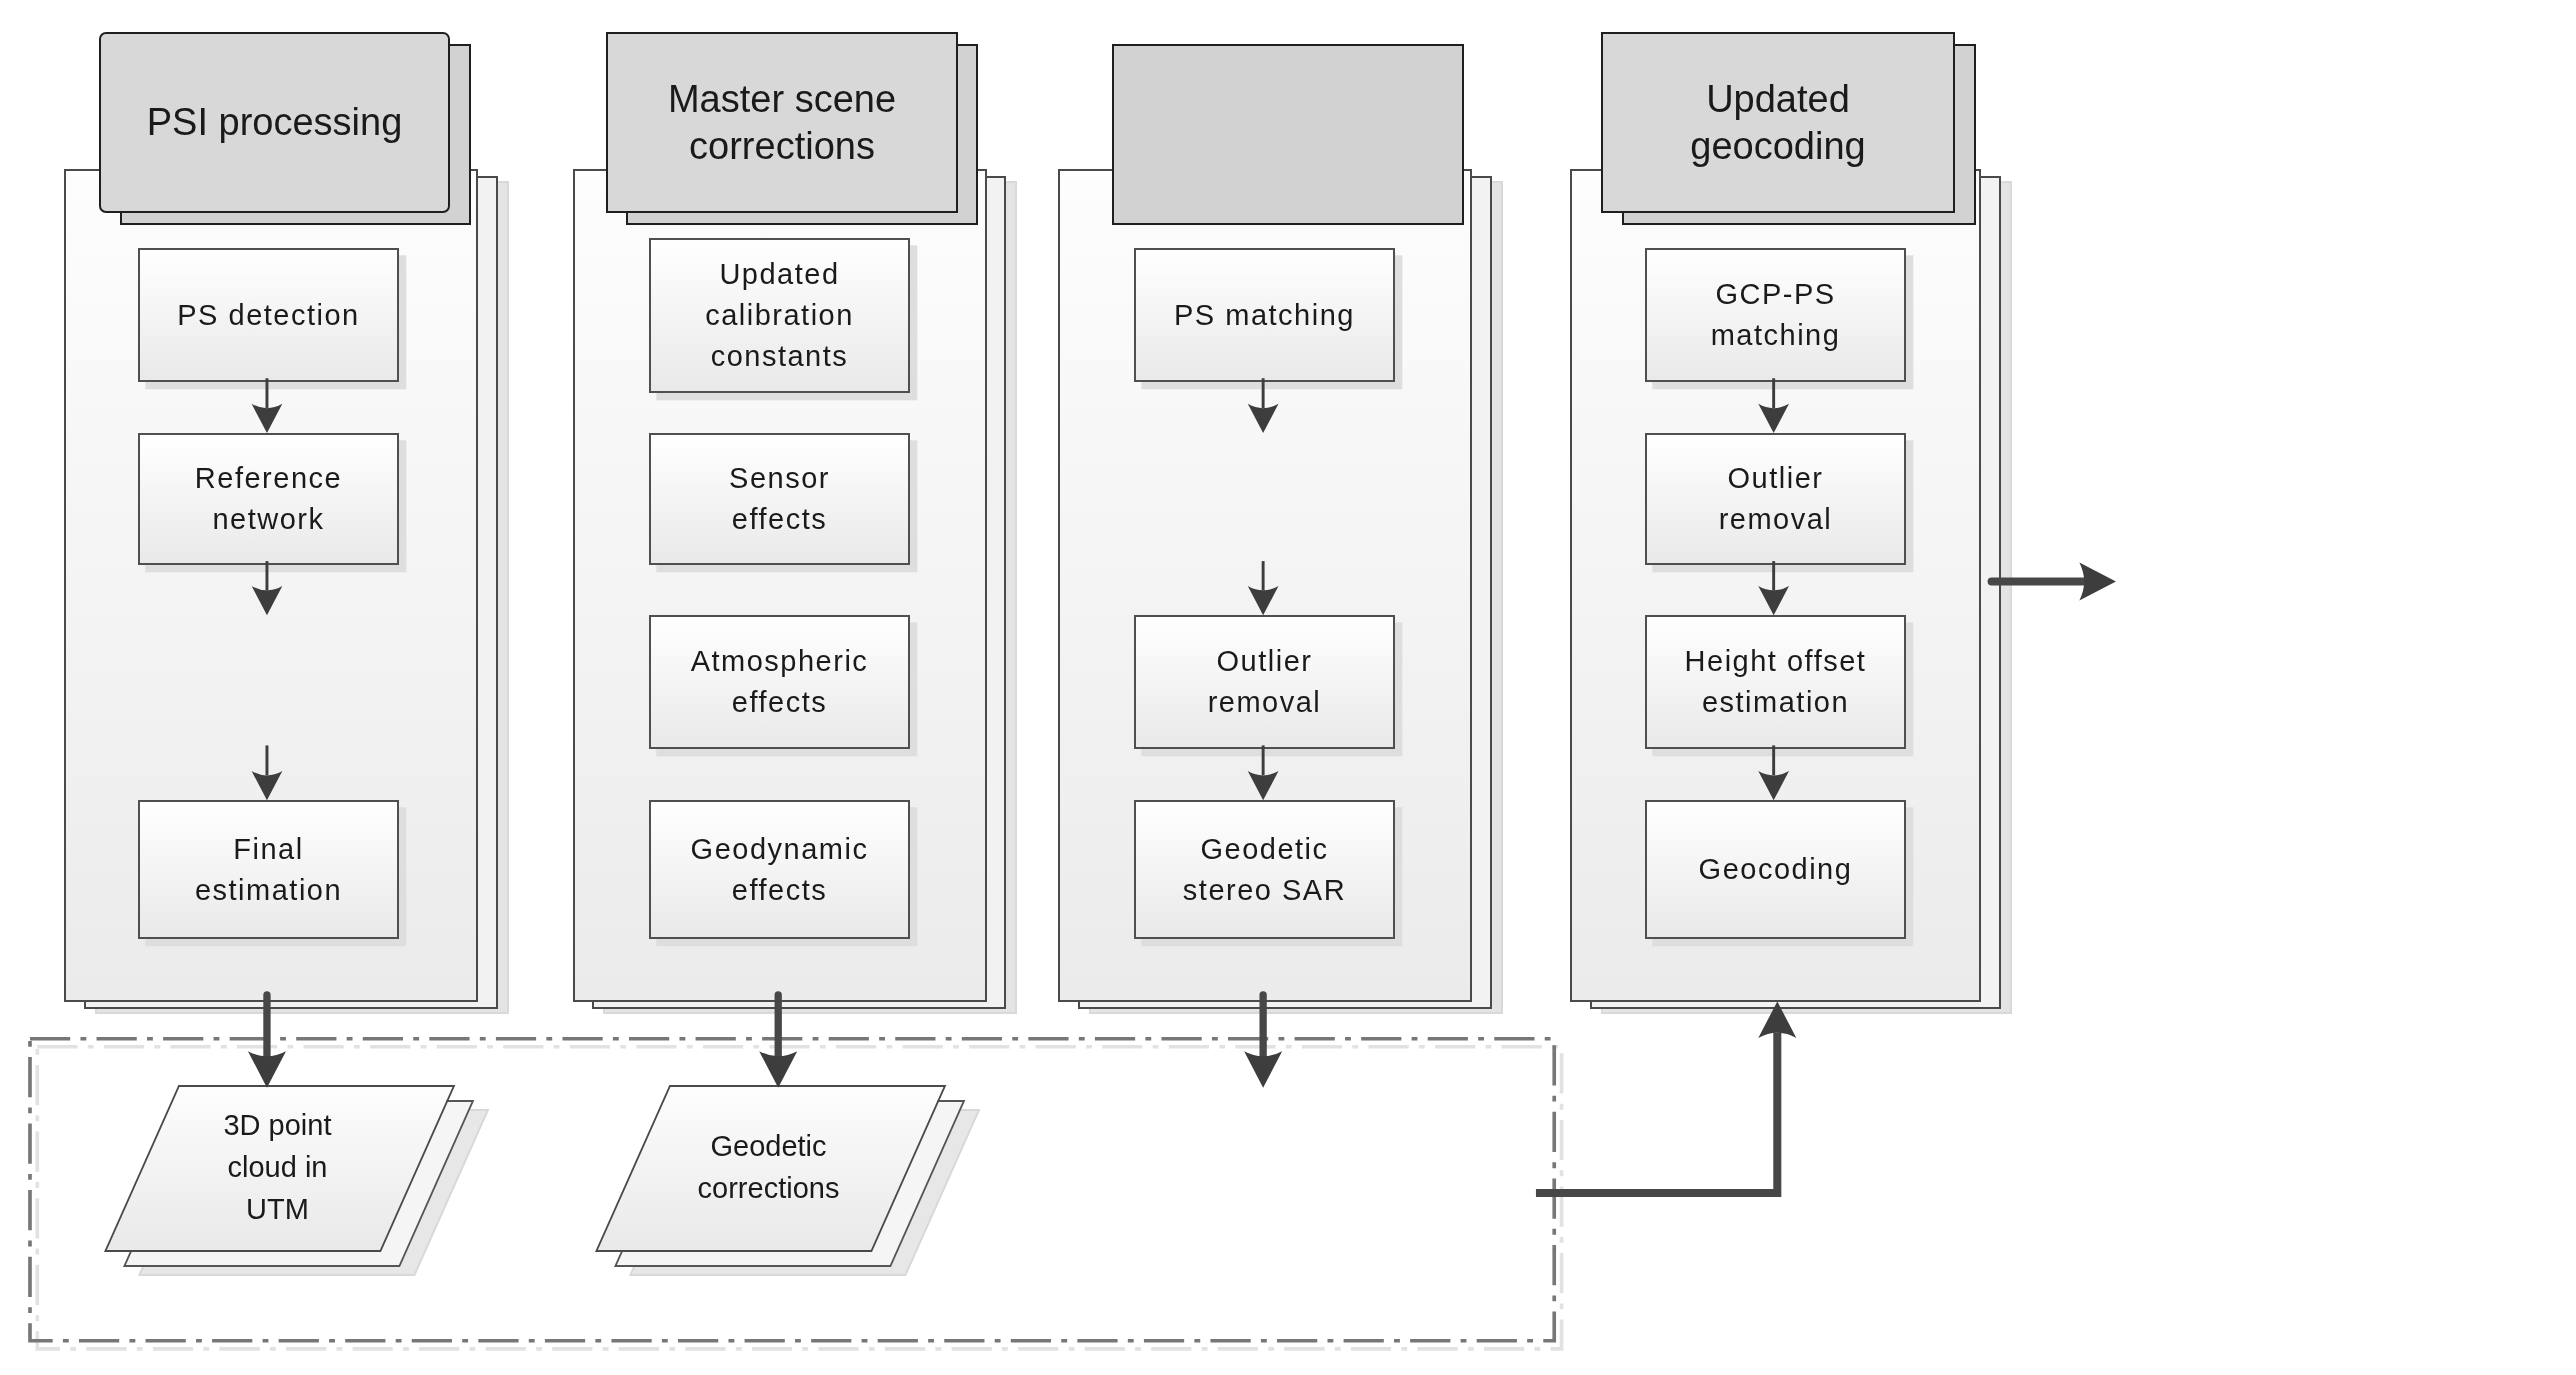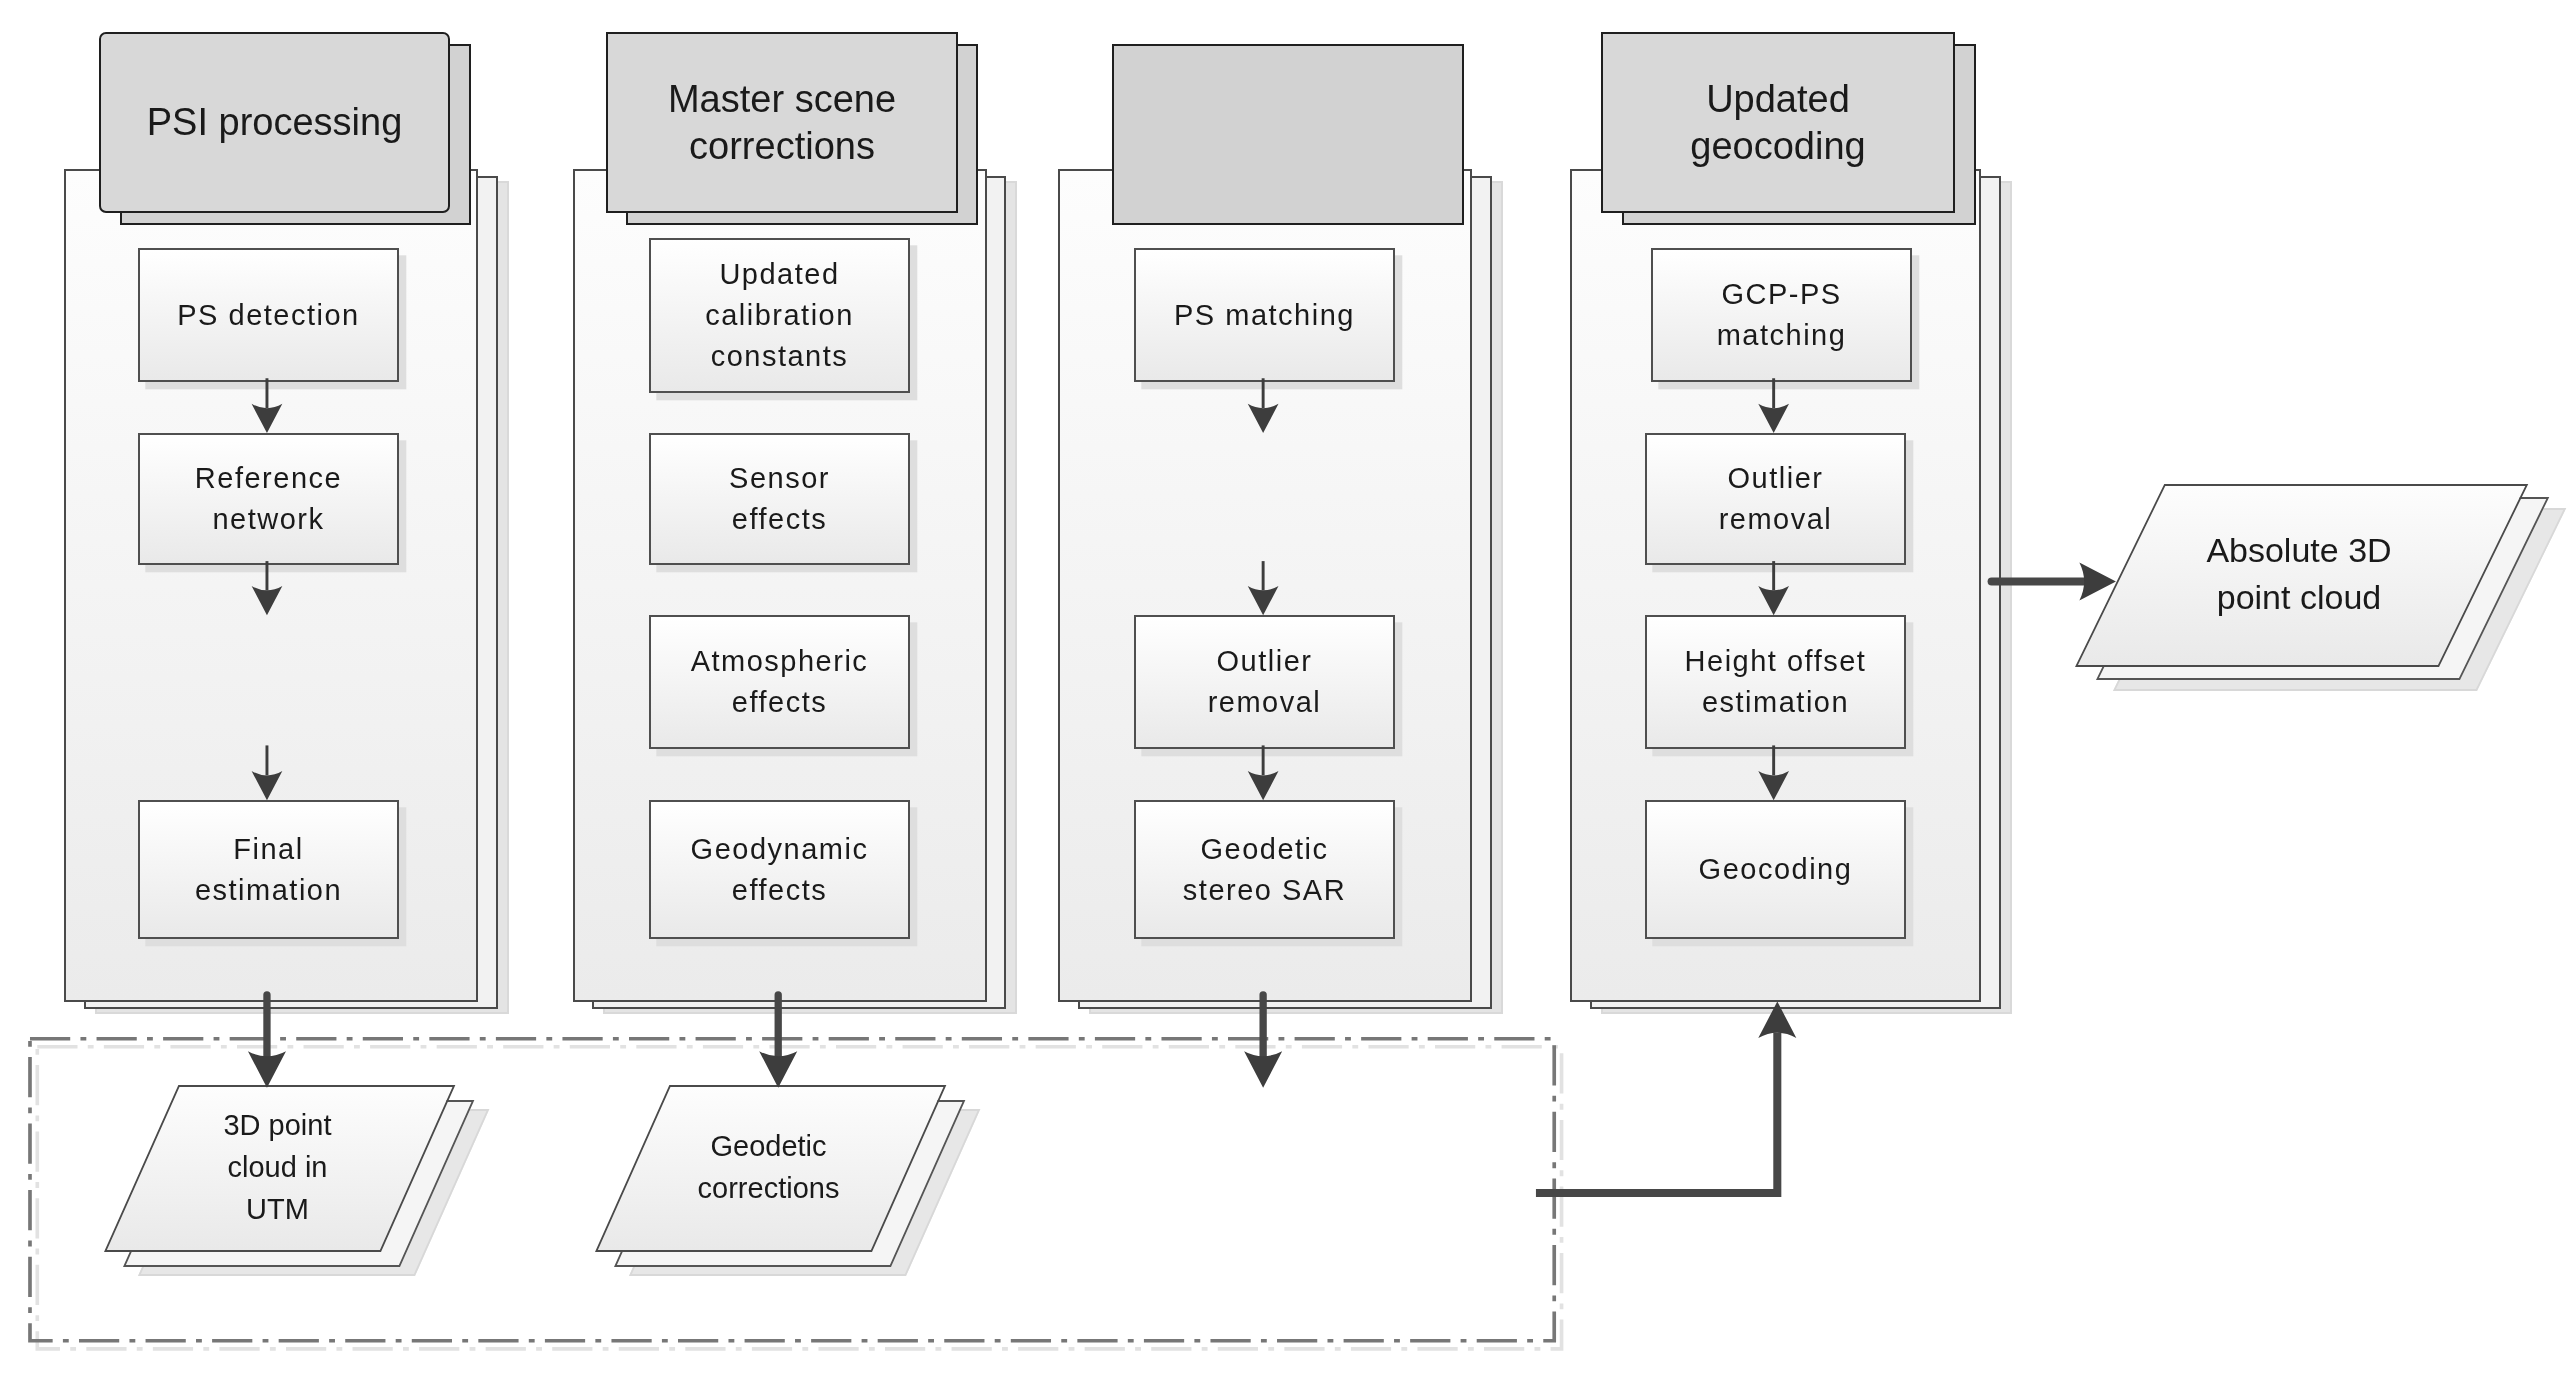--- a/index.html
+++ b/index.html
@@ -83,21 +83,21 @@
 effects</div>
   <div class="step" style="left:649px;top:800px;width:257px;height:135px;">Geodynamic
 effects</div>
 
   <div class="step" style="left:1134px;top:248px;width:257px;height:130px;">PS matching</div>
   <div class="step" style="left:1134px;top:615px;width:257px;height:130px;">Outlier
 removal</div>
   <div class="step" style="left:1134px;top:800px;width:257px;height:135px;">Geodetic
 stereo SAR</div>
 
-  <div class="step" style="left:1645px;top:248px;width:257px;height:130px;margin-left:6px;">GCP-PS
+  <div class="step" style="left:1645px;top:248px;width:257px;height:130px;">GCP-PS
 matching</div>
   <div class="step" style="left:1645px;top:433px;width:257px;height:128px;">Outlier
 removal</div>
   <div class="step" style="left:1645px;top:615px;width:257px;height:130px;">Height offset
 estimation</div>
   <div class="step" style="left:1645px;top:800px;width:257px;height:135px;">Geocoding</div>
 
   <div class="pwrap" style="left:104px;top:1085px;width:273px;height:163px;">
     <div class="para para-copy2 skew24" style="left:34px;top:24px;width:273px;height:163px;"></div>
     <div class="para para-copy1 skew24" style="left:19px;top:14.6px;width:273px;height:163px;"></div>
@@ -109,27 +109,20 @@
 
   <div class="pwrap" style="left:595px;top:1085px;width:273px;height:163px;">
     <div class="para para-copy2 skew24" style="left:34px;top:24px;width:273px;height:163px;"></div>
     <div class="para para-copy1 skew24" style="left:19px;top:14.6px;width:273px;height:163px;"></div>
     <div class="para skew24" style="left:0;top:0;width:273px;height:163px;"></div>
     <div class="para-label" style="left:37px;top:0;width:273px;height:163px;">Geodetic
 corrections</div>
   </div>
 
 
-  <div class="pwrap" style="left:2075px;top:484px;width:360px;height:179px;">
-    <div class="para para-copy2 skew26" style="left:38px;top:24px;width:360px;height:179px;"></div>
-    <div class="para para-copy1 skew26" style="left:20.5px;top:13px;width:360px;height:179px;"></div>
-    <div class="para skew26" style="left:0;top:0;width:360px;height:179px;"></div>
-    <div class="para-label big" style="left:44px;top:0;width:360px;height:179px;">Absolute 3D
-point cloud</div>
-  </div>
 
   <svg width="2576" height="1376" viewBox="0 0 3522 1881">
 
     <g>
       <rect x="51" y="1431" width="2084" height="413" fill="none" stroke="#e2e2e2" stroke-width="5" stroke-dasharray="55 14 8 14"></rect>
       <rect x="41" y="1420" width="2084" height="413" fill="none" stroke="#777777" stroke-width="5" stroke-dasharray="55 14 8 14"></rect>
     </g>
 
     <g fill="#3d3d3d" stroke="#3d3d3d">
       <line x1="365" y1="517" x2="365" y2="558" stroke-width="4"></line>

